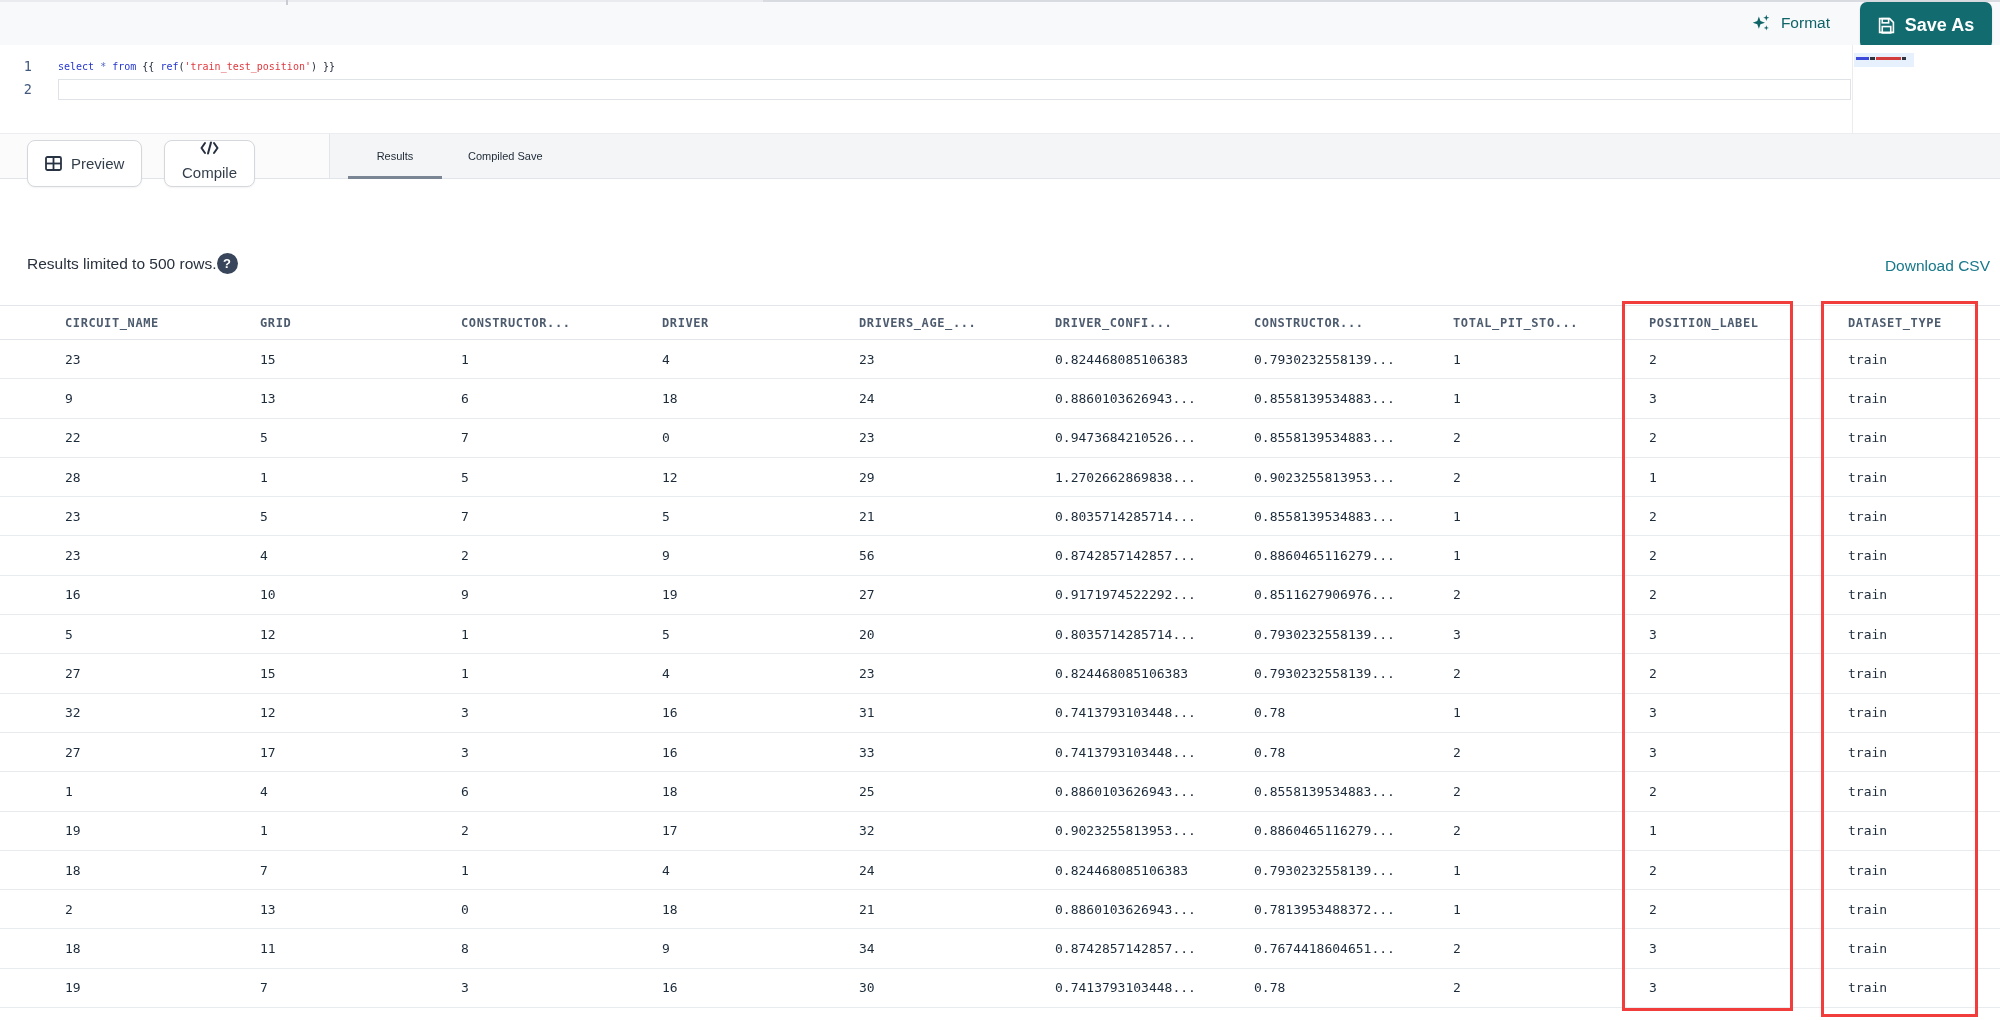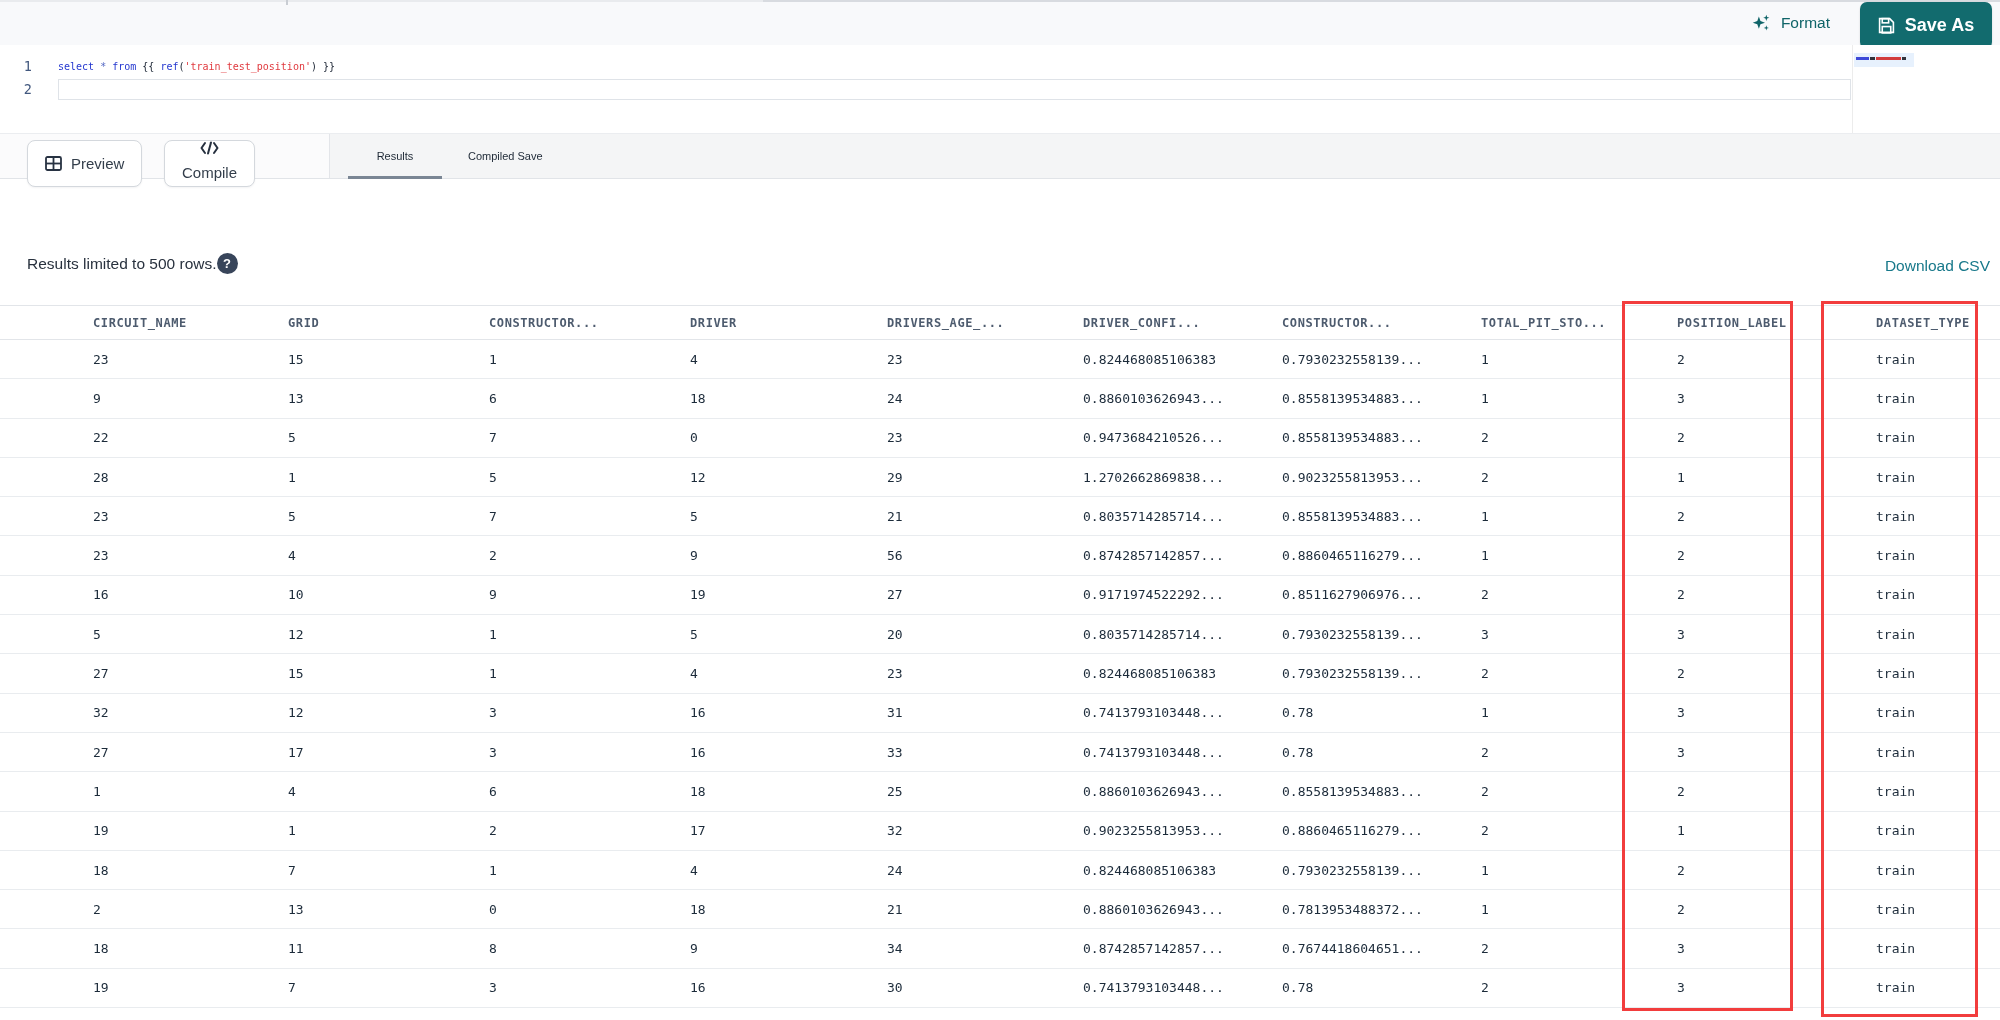--- a/index.html
+++ b/index.html
@@ -80,21 +80,21 @@
   .results-info .info-text { font-size:15.5px; color:#28313e; }
   .help-icon { width:21px; height:21px; border-radius:50%; background:#38455a; color:#ffffff;
                display:flex; align-items:center; justify-content:center;
                font-size:13px; font-weight:bold; cursor:pointer; }
   .download-link { position:absolute; right:10px; top:257px; font-size:15.5px; color:#17788a;
                    text-decoration:none; cursor:pointer; }
 
   
   .results-table { position:absolute; left:0; top:305px; width:2000px; }
   .trow { display:grid; grid-template-columns:195px 201px 201px 197px 196px 199px 199px 196px 199px 1fr;
-          padding-left:93px; align-items:center; }
+          padding-left:65px; align-items:center; }
   .thead-row { height:35px; border-top:1px solid #e2e5e9; border-bottom:1px solid #e2e5e9; }
   .thead-row .hcell { font-family:"DejaVu Sans Mono", monospace; font-size:12px; font-weight:bold;
                       letter-spacing:.6px; color:#4d5b6e; white-space:nowrap; overflow:hidden; }
   .tbody-row { height:39.3px; border-bottom:1px solid #e9ecef; }
   .tbody-row .cell { font-family:"DejaVu Sans Mono", monospace; font-size:13px; color:#1c2b3a;
                      white-space:nowrap; overflow:hidden; }
 
   
   .anno-box { position:absolute; border:3px solid var(--annotation-red,#f23d3d); background:transparent; z-index:5; pointer-events:none; }
   .anno-box-1 { left:1622px; top:301px; width:171px; height:710px; }

